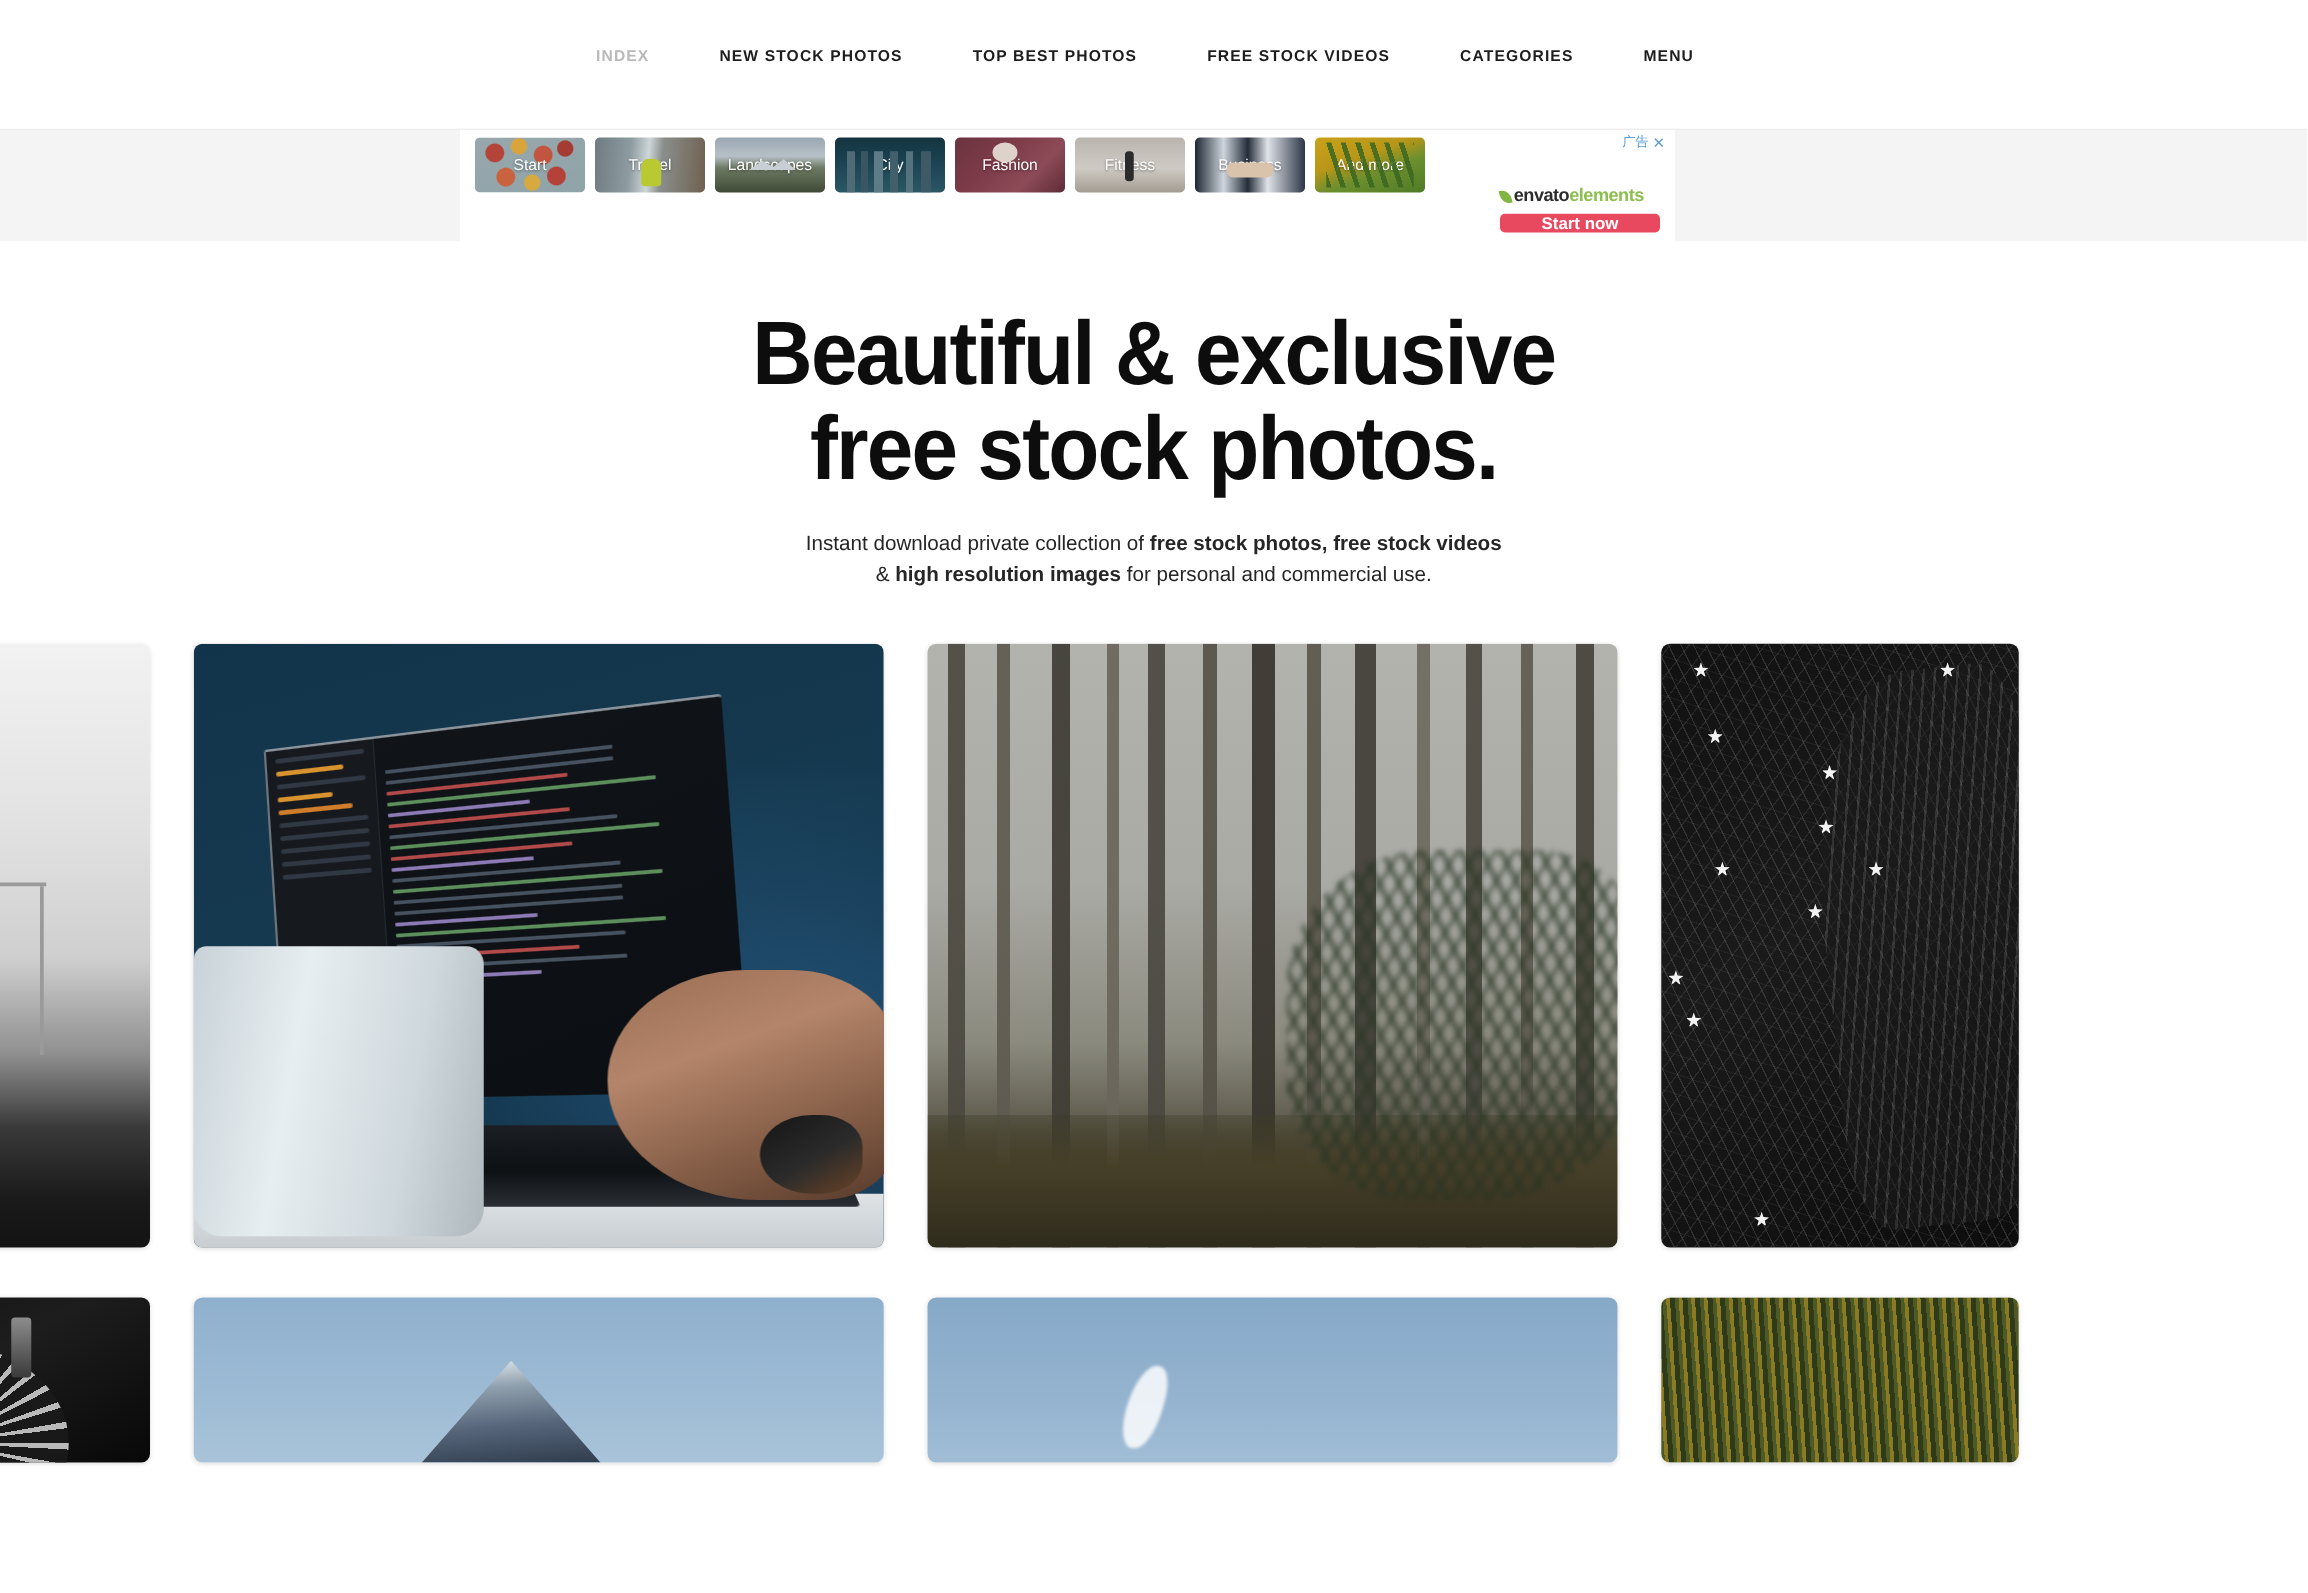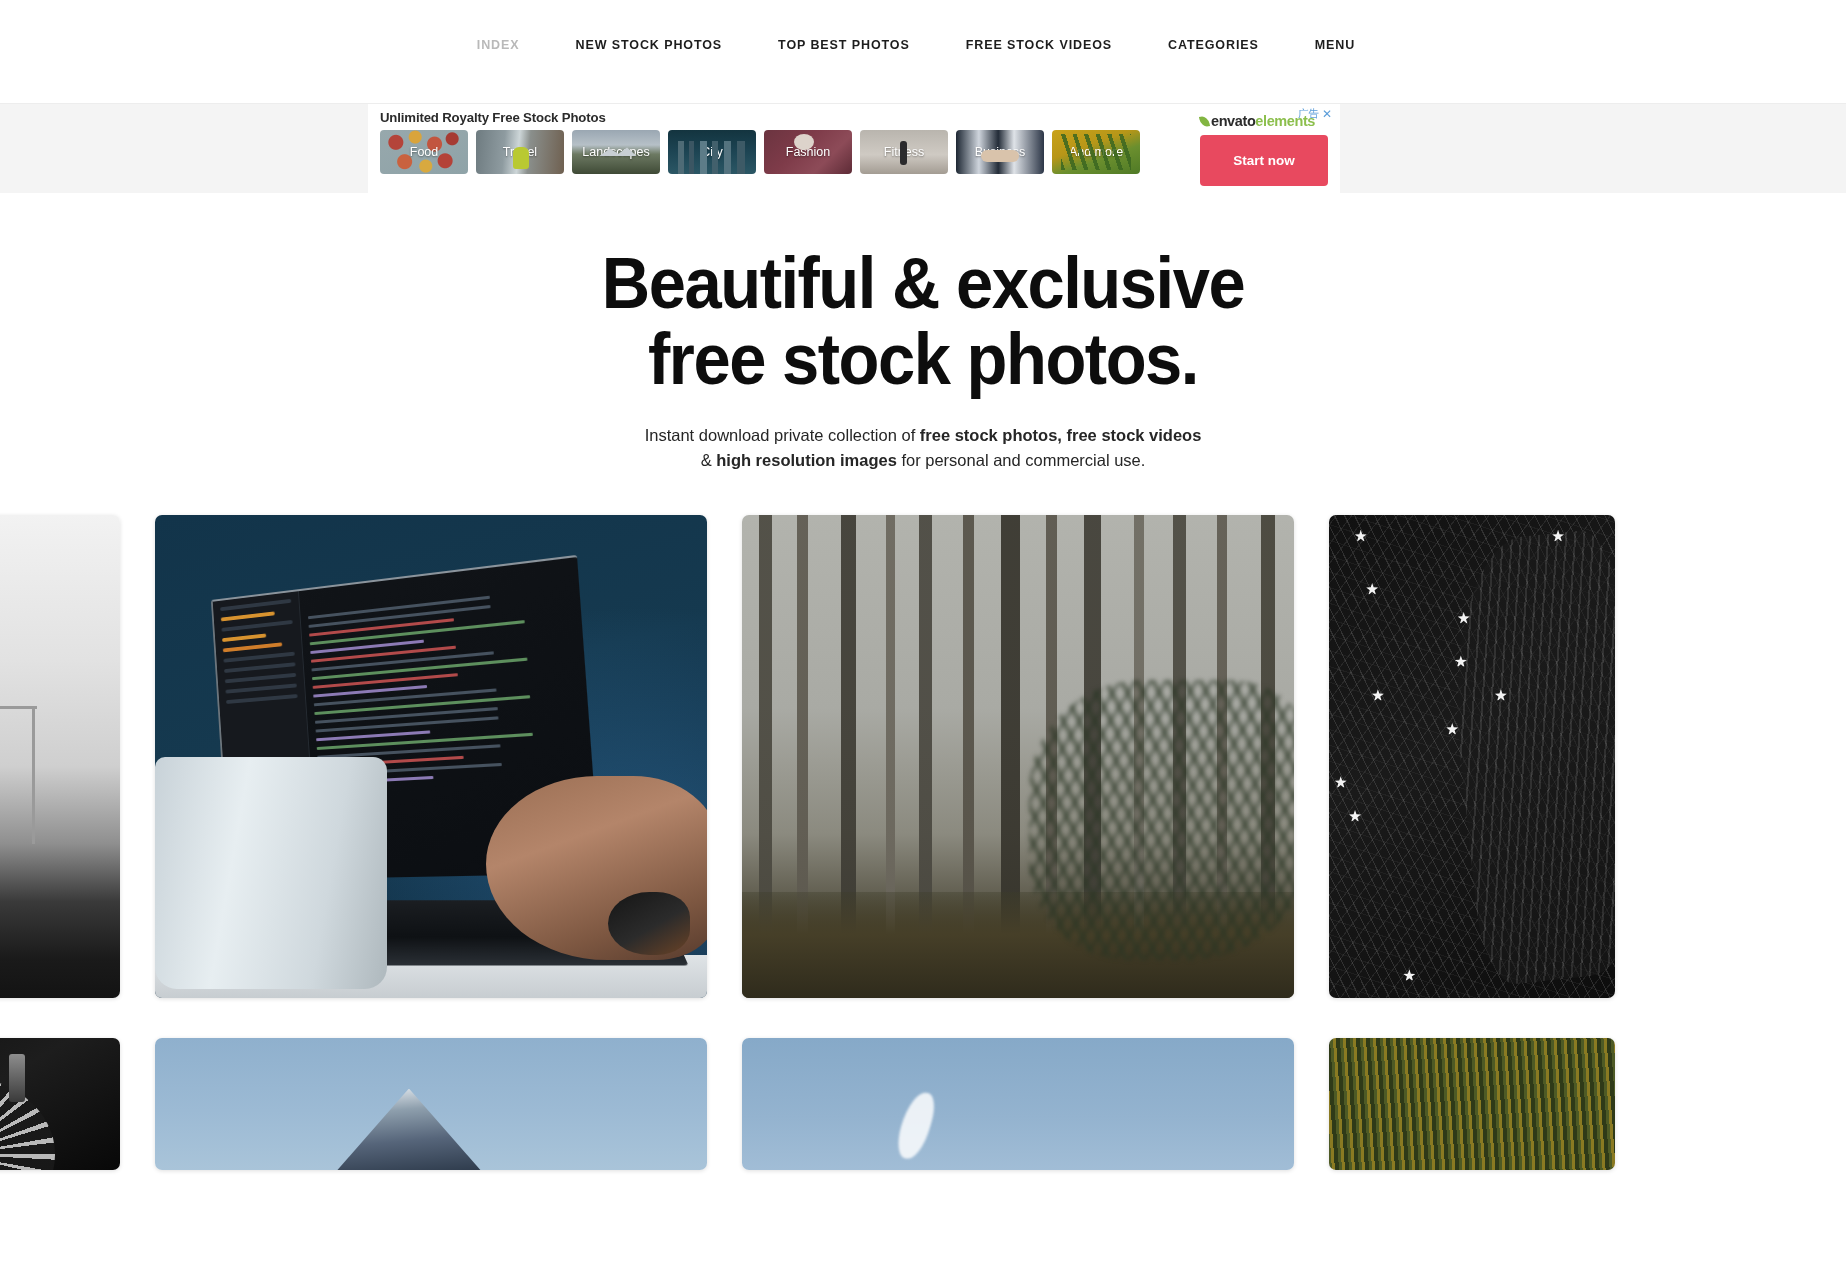--- a/index.html
+++ b/index.html
@@ -167,21 +167,21 @@
   }
   .envato-envato { color: #2b2b2b; }
   .envato-elements { color: #8cbf4d; font-weight: 700; }
   .ad-cta {
     display: block;
     width: 100%;
     background: #e8495f;
     color: #fff;
     border: none;
     border-radius: 4px;
-    padding: 18px 0;
+    padding: 0 0;
     font-size: 13.5px;
     font-weight: 700;
     cursor: pointer;
     font-family: "Liberation Sans", sans-serif;
   }
 
   
   .hero {
     padding-top: 53px;
     text-align: center;
@@ -466,25 +466,24 @@
 </header>
 
 <section class="ad-band">
   <div class="ad-unit">
 
     <div class="ad-meta">
       <span>广告</span>
       <span class="ad-close">✕</span>
     </div>
 
-    <div class="ad-headline">Unlimited Royalty Free Stock Photos</div>
 
     <div class="ad-thumbs">
       <div class="ad-thumb t-food">
-        <span>Food</span>
+        <span>Start</span>
       </div>
       <div class="ad-thumb t-travel">
         <span>Travel</span>
       </div>
       <div class="ad-thumb t-land">
         <span>Landscapes</span>
       </div>
       <div class="ad-thumb t-city">
         <span>City</span>
       </div>

